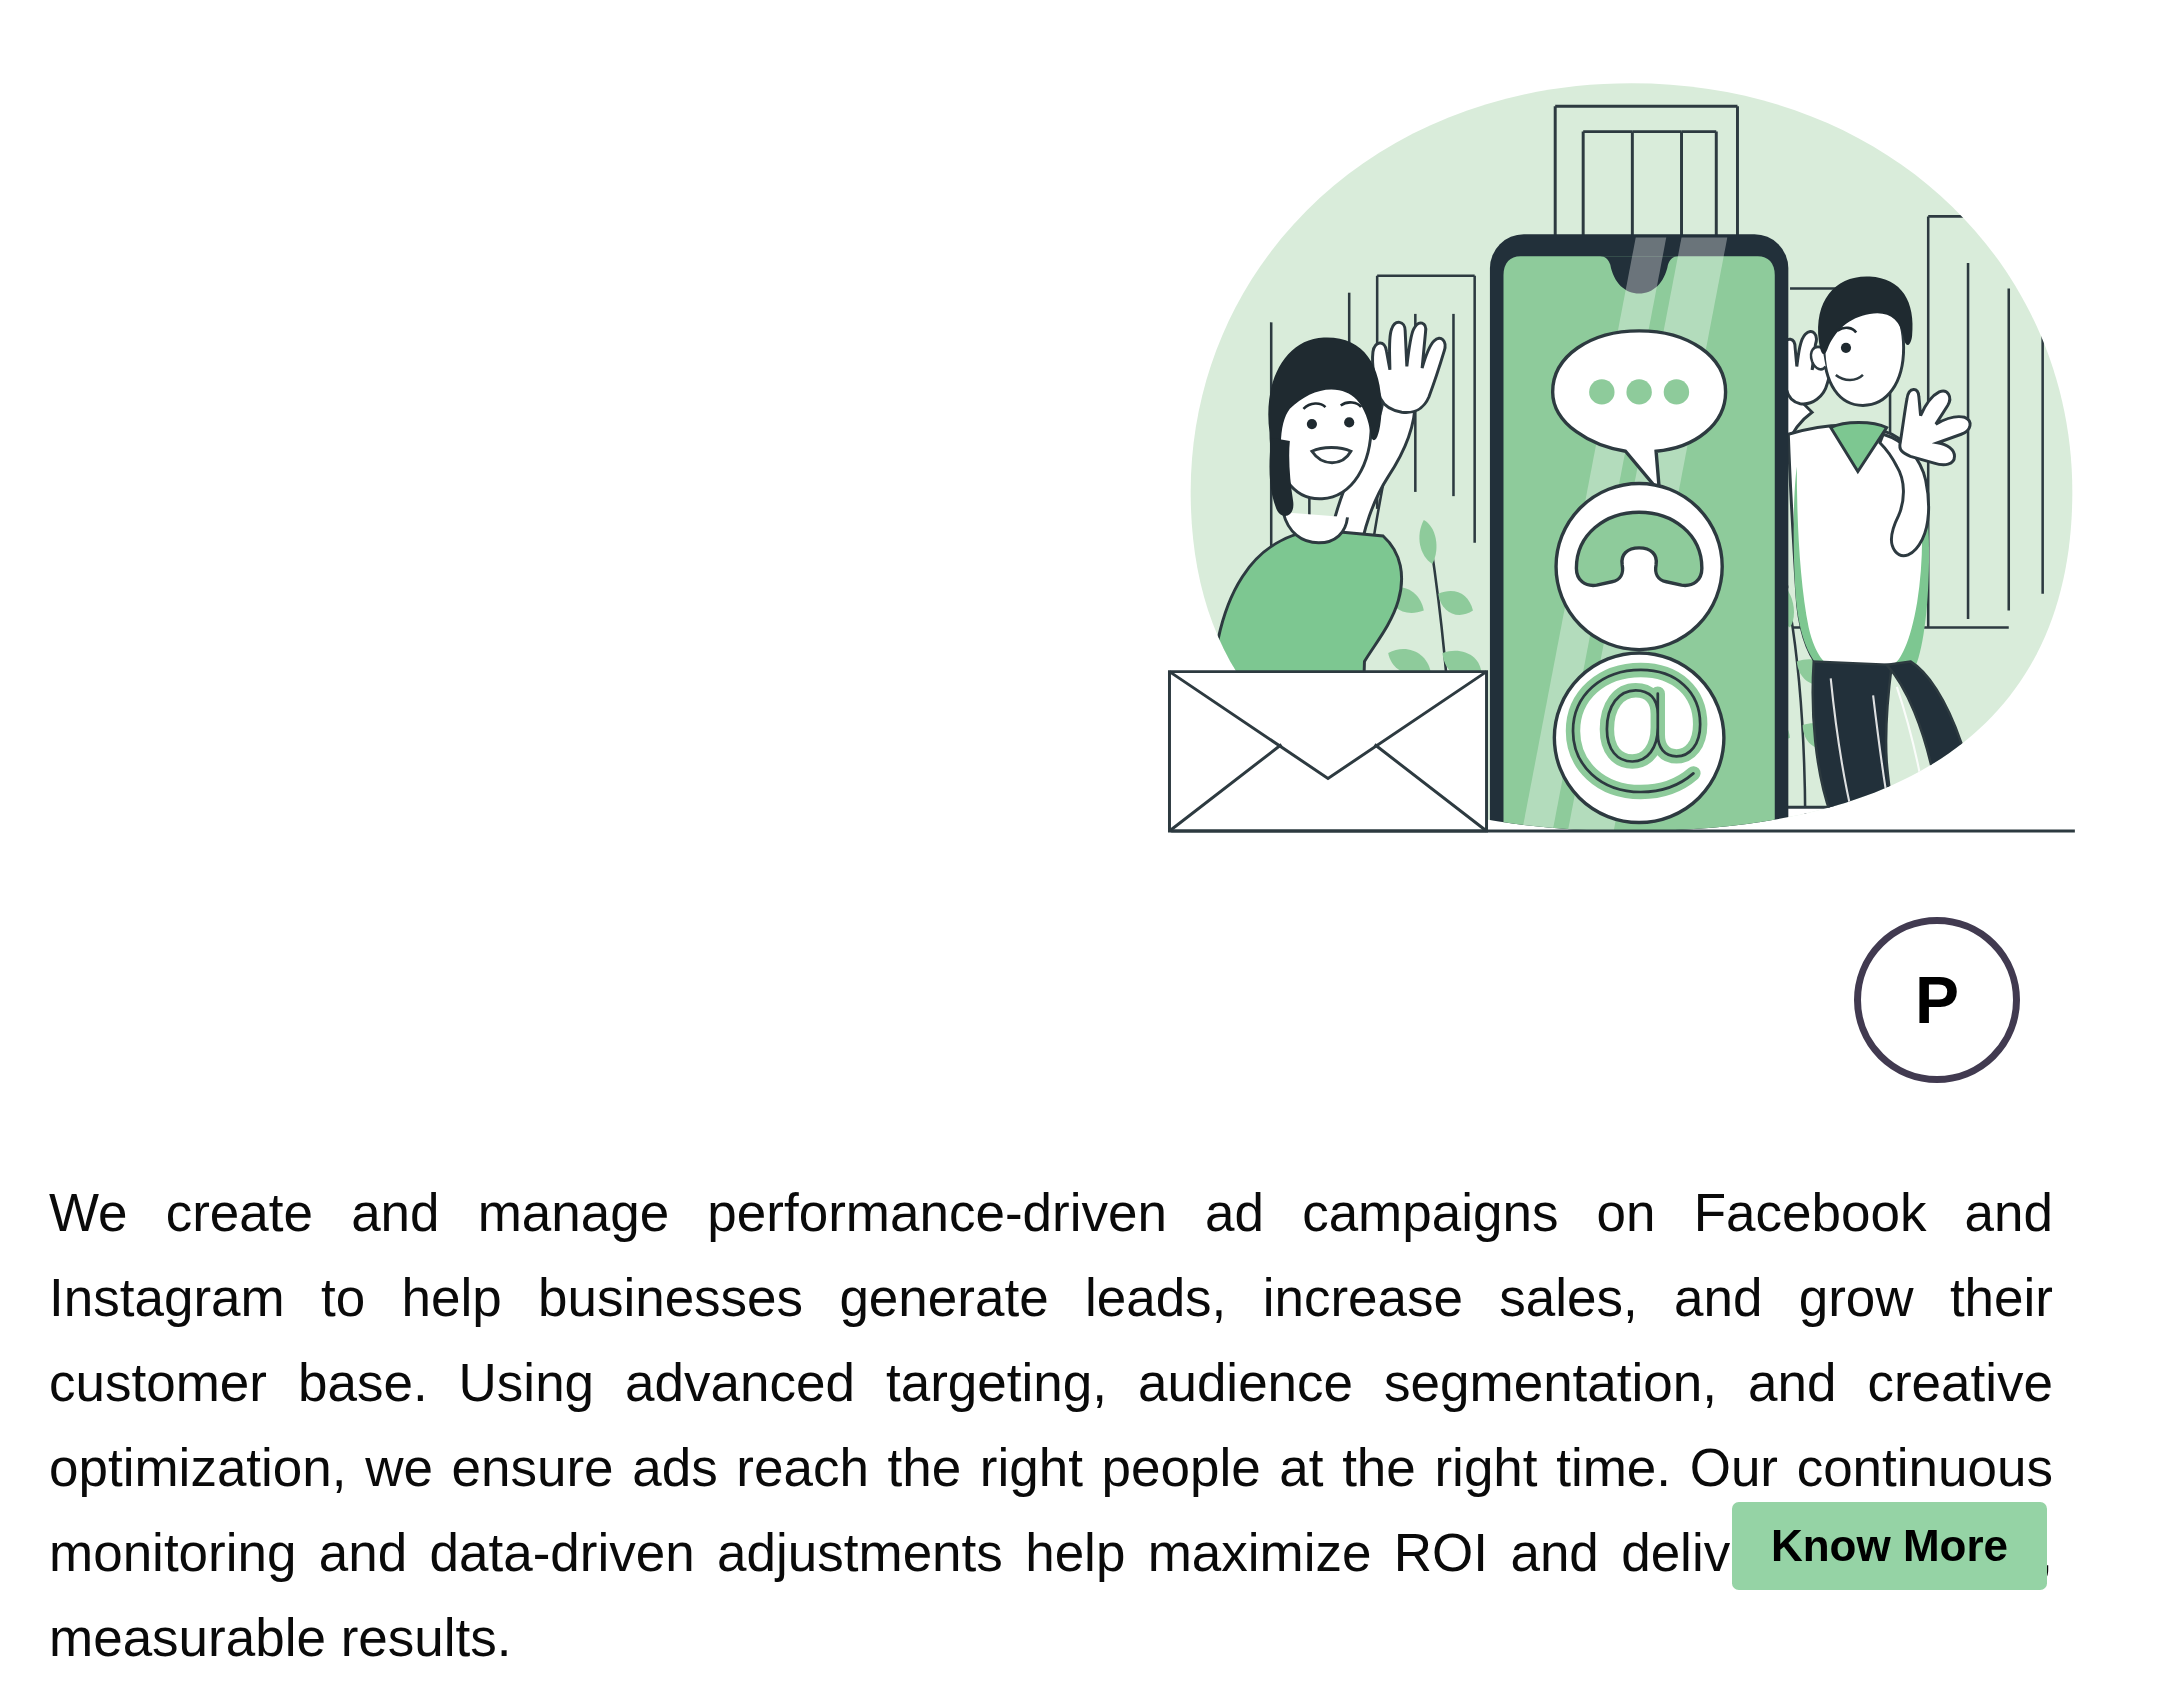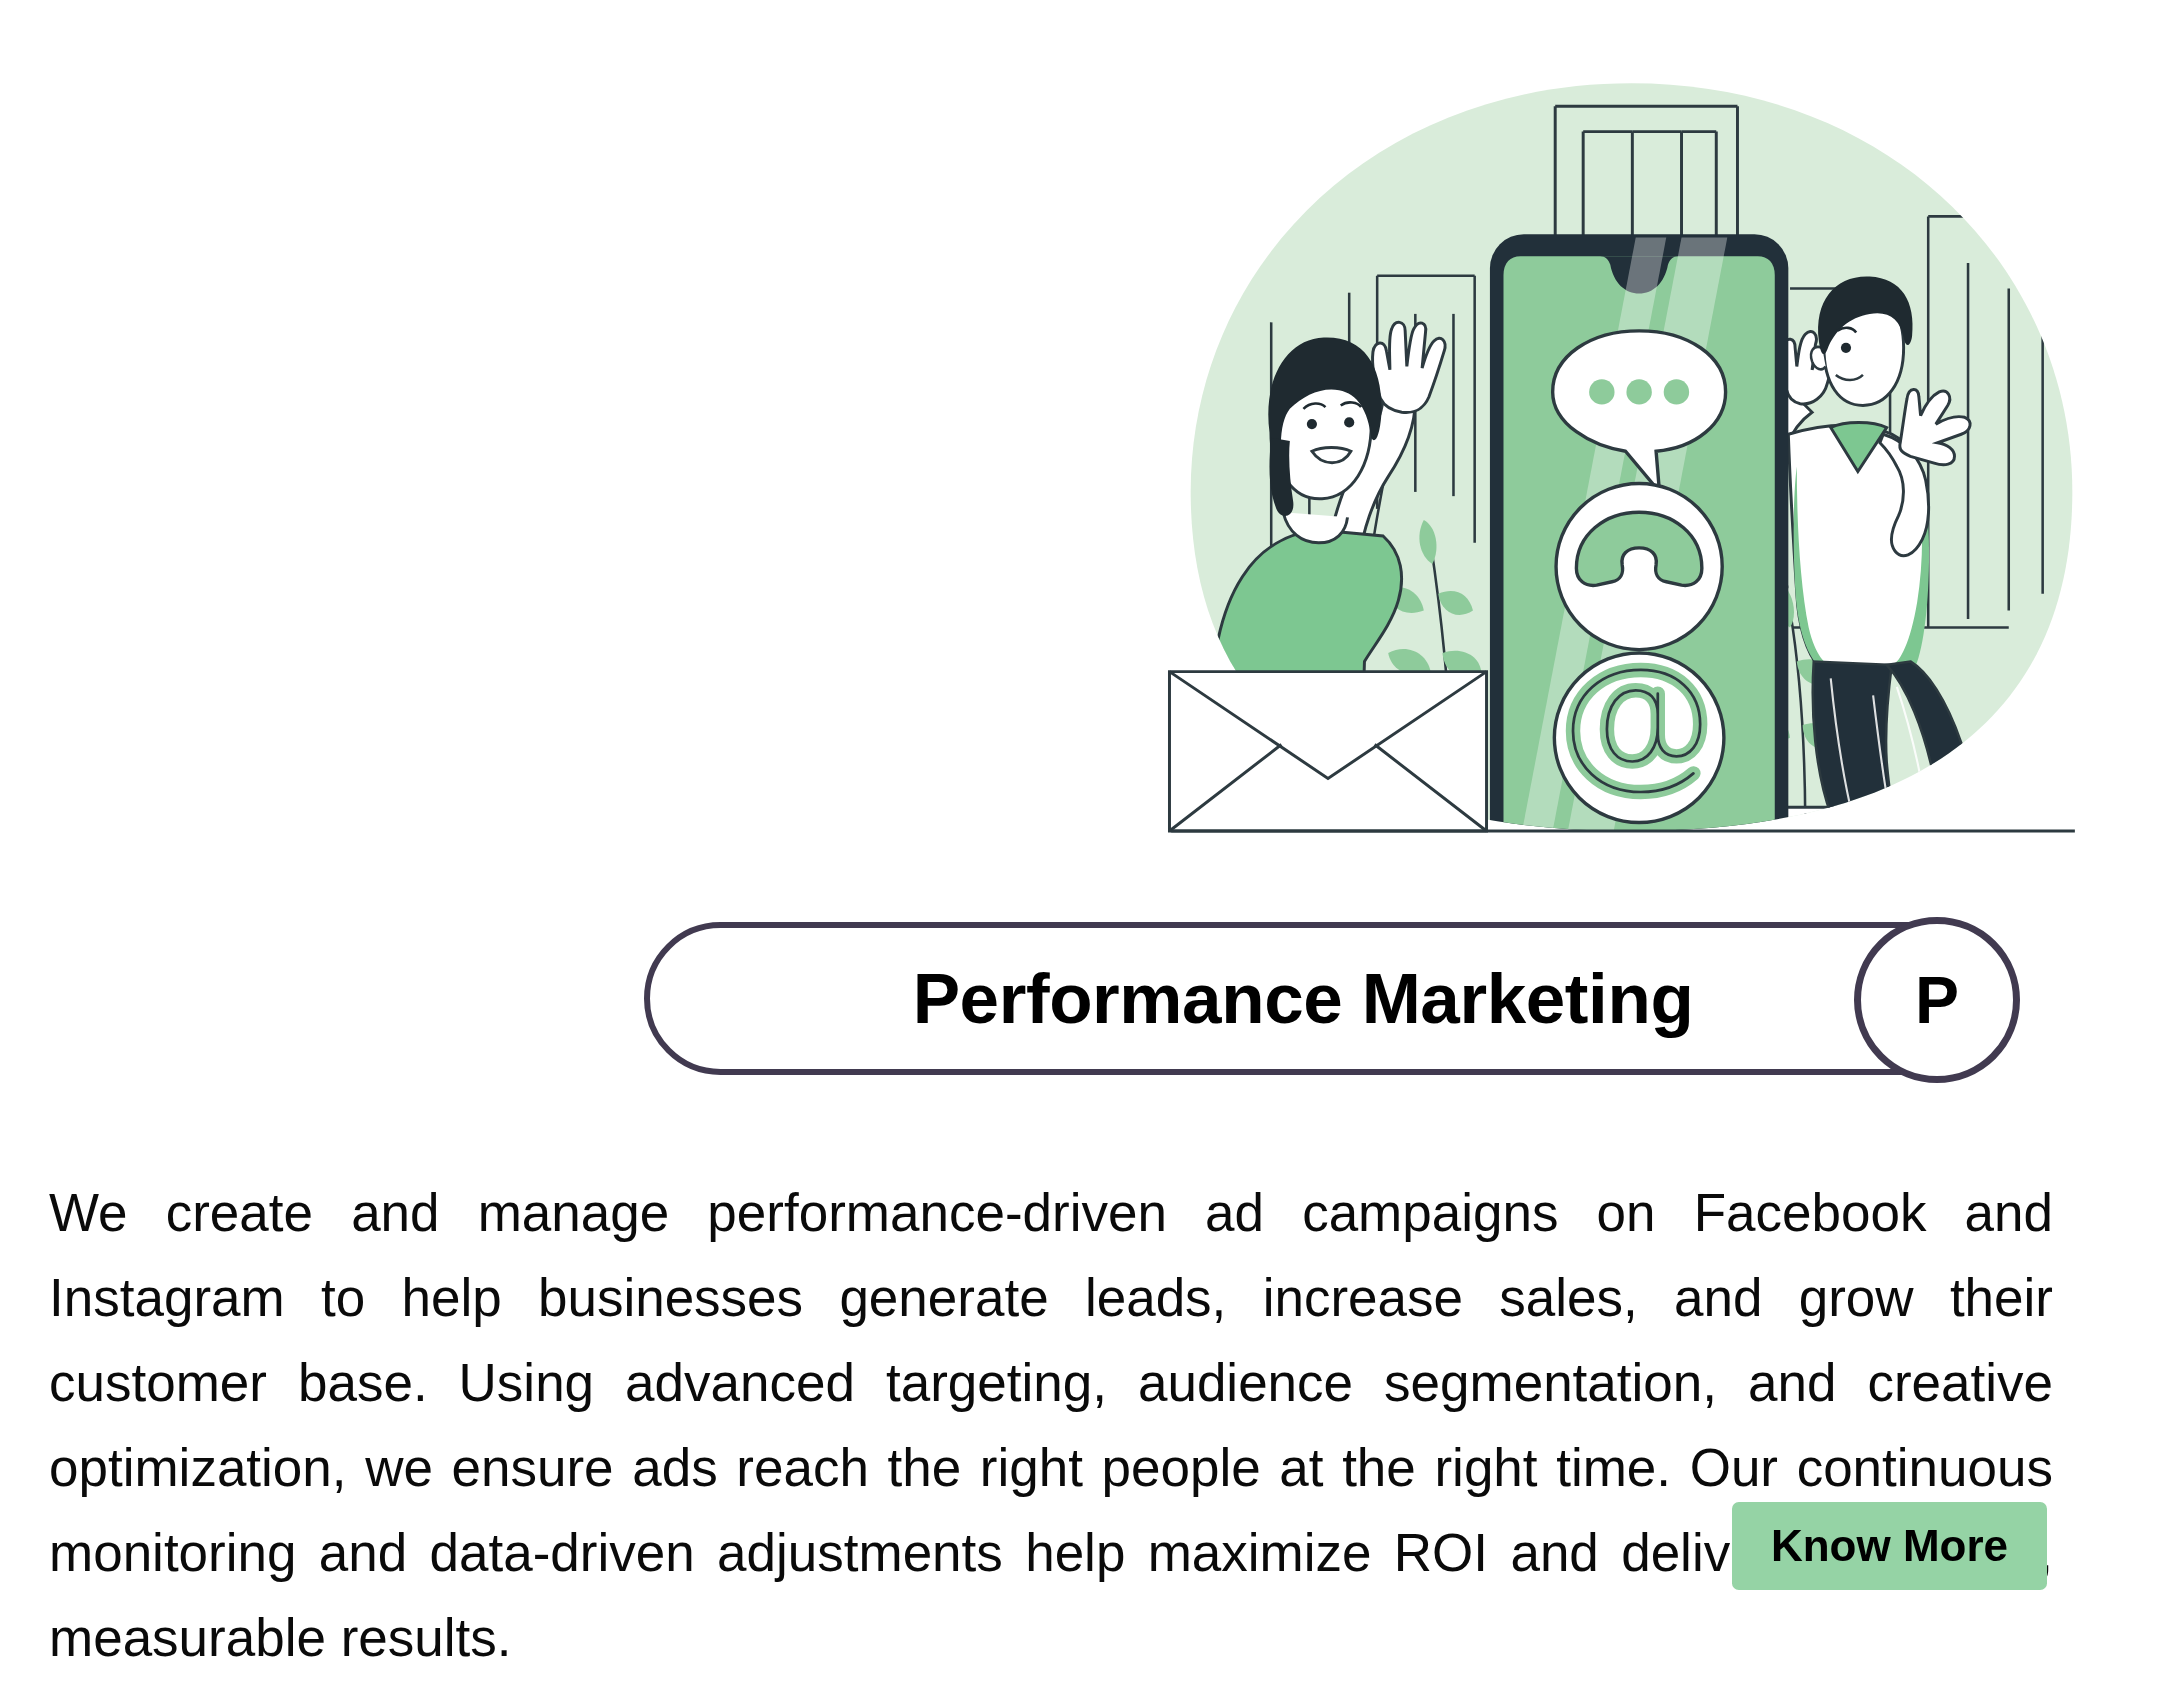--- a/index.html
+++ b/index.html
@@ -339,23 +339,20 @@
       <path d="M 10 712 L 384 712 L 384 900 L 10 900 Z" fill="#ffffff" stroke="#2d3a40" stroke-width="3.5"></path>
       <path d="M 10 712 L 197 838 L 384 712" fill="none" stroke="#2d3a40" stroke-width="3.5"></path>
       <path d="M 10 900 L 142 798 M 384 900 L 252 798" fill="none" stroke="#2d3a40" stroke-width="3.5"></path>
     </g>
 
     <line x1="12" y1="900" x2="1078" y2="900" stroke="#2d3a40" stroke-width="3.5"></line>
   </svg>
 </div>
 
 <div id="title-pill-wrap">
-  <div id="title-pill">
-    <span id="title-text">Performance Marketing</span>
-  </div>
   <div id="title-badge">
     <span id="title-badge-letter">P</span>
   </div>
 </div>
 
 <p id="body-text">We create and manage performance-driven ad campaigns on Facebook and Instagram to help businesses generate leads, increase sales, and grow their customer base. Using advanced targeting, audience segmentation, and creative optimization, we ensure ads reach the right people at the right time. Our continuous monitoring and data-driven adjustments help maximize ROI and deliver consistent, measurable results.</p>
 
 <button id="know-more-button">Know More</button>
 
 

